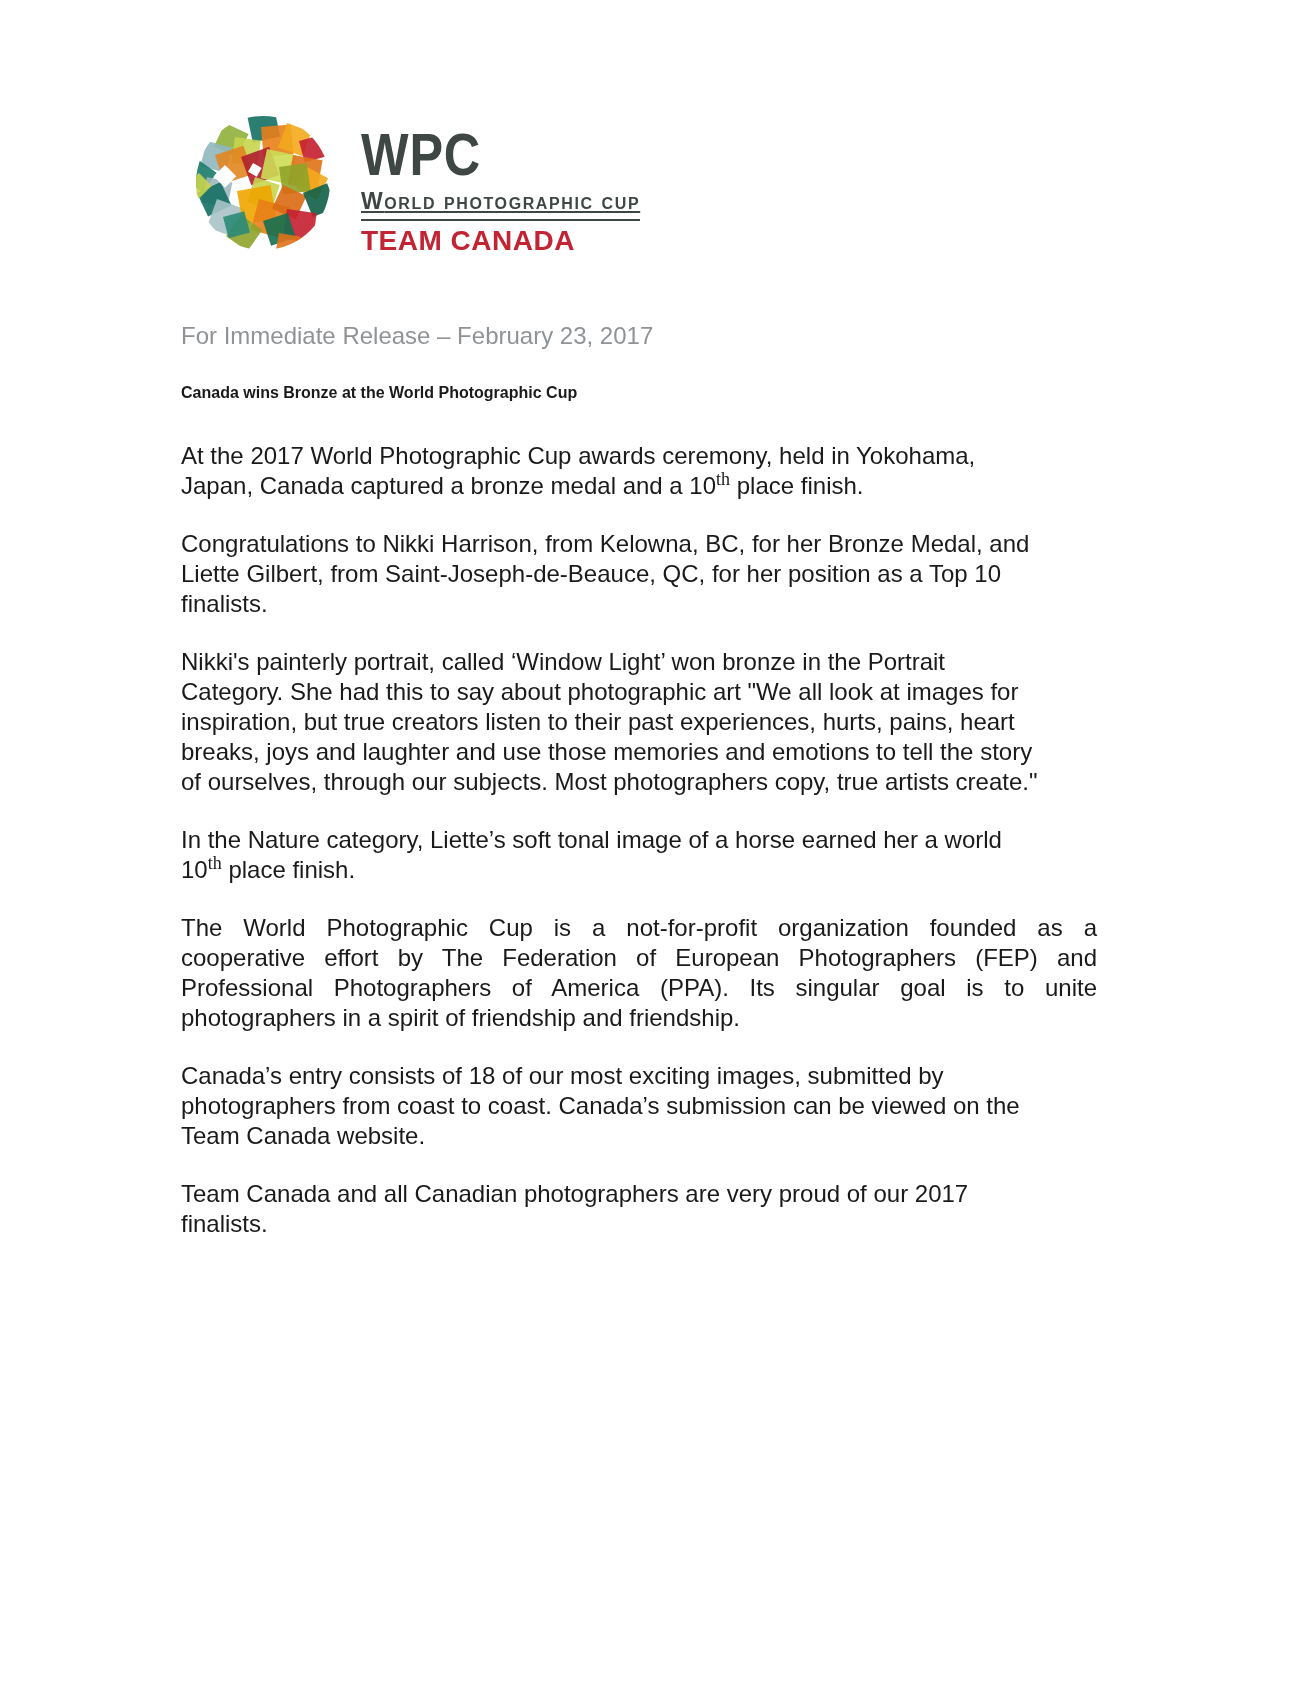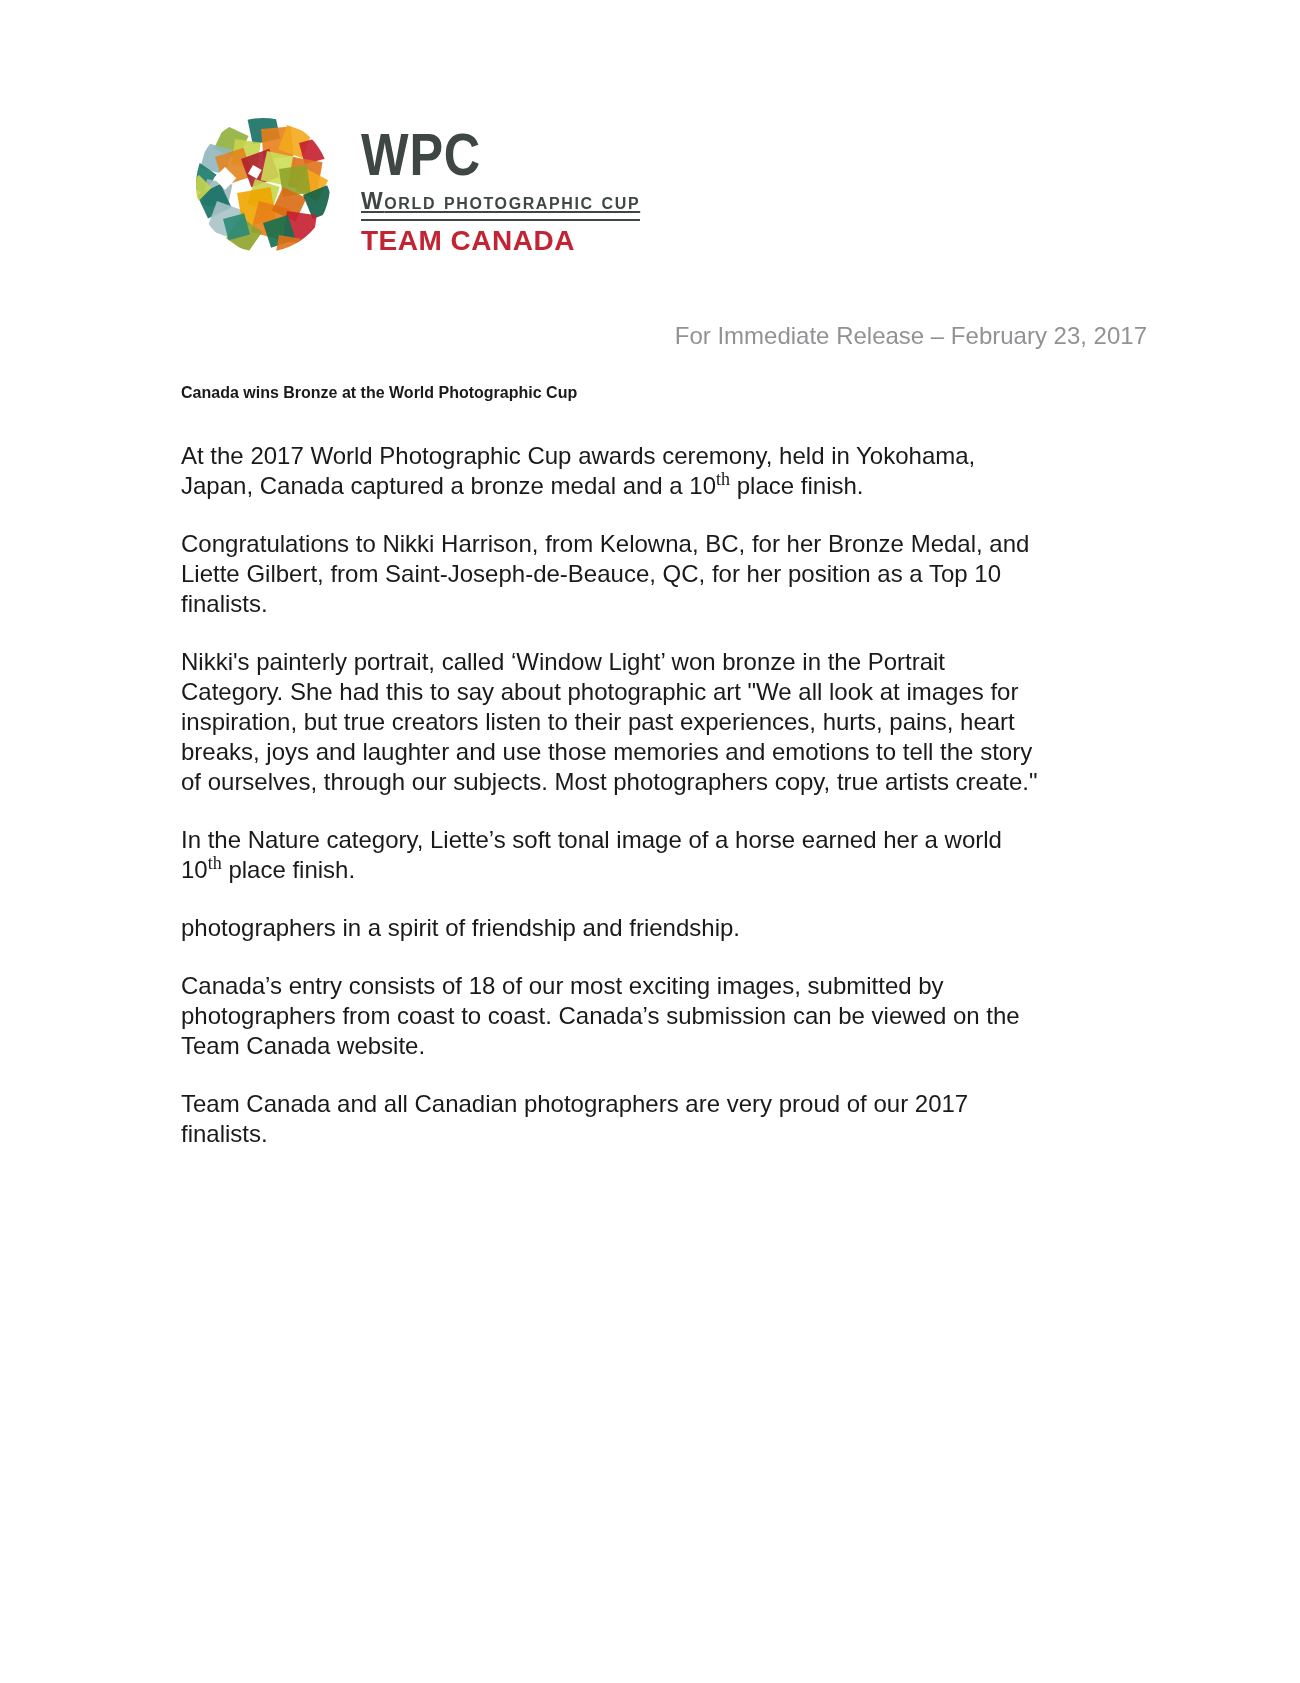--- a/index.html
+++ b/index.html
@@ -13,41 +13,41 @@
   .page{
     position:relative;
     width:1300px;height:1683px;
     background:var(--page-bg);
     margin:0 auto;
     font-family:"Liberation Sans","DejaVu Sans",sans-serif;
     color:var(--text);
     overflow:hidden;
   }
   
-  .logo{position:absolute;left:195px;top:112px;display:flex;align-items:flex-end;}
+  .logo{position:absolute;left:195px;top:112px;display:flex;align-items:center;}
   .globe{width:136px;height:136px;flex:0 0 auto;}
   .logo-text{margin-left:30px;padding-top:13px;width:max-content;}
   .wpc{
     font-size:60px;line-height:60px;font-weight:700;color:var(--ink);
     letter-spacing:1px;transform:scaleX(0.84);transform-origin:left center;
   }
   .wordmark{
     margin-top:3px;font-size:23px;line-height:26px;font-weight:600;color:var(--ink);
     font-variant:small-caps;text-transform:lowercase;letter-spacing:1.6px;text-decoration:underline;
   }
   .wordmark::first-letter{text-transform:uppercase;}
   .rule{margin-top:5px;height:2px;width:100%;background:var(--ink);}
   .team{margin-top:8px;font-size:28px;line-height:24px;font-weight:700;color:var(--team-red);letter-spacing:0.5px;}
   
   .doc{
     position:absolute;left:181px;top:321px;width:928px;
     font-size:24px;line-height:30px;
   }
   .release{
-    text-align:right;margin:0 -38px 27px 0;
+    margin:0 -38px 27px 0;
     color:var(--muted);
   }
   .headline{
     font-size:16px;line-height:30px;font-weight:700;margin:0 0 33px 0;color:var(--text);
   }
   .doc p{margin:0 12px 28px 0;}
   sup{font-size:18px;line-height:0;vertical-align:super;font-family:Liberation Serif, serif;}
   .jl{display:block;text-align:justify;text-align-last:justify;}
   .ll{display:block;}
 </style>
@@ -109,19 +109,20 @@
 
   <main class="doc">
     <div class="release">For Immediate Release – February 23, 2017</div>
     <h1 class="headline">Canada wins Bronze at the World Photographic Cup</h1>
 
     <p>At the 2017 World Photographic Cup awards ceremony, held in Yokohama,<br>Japan, Canada captured a bronze medal and a 10<sup>th</sup> place finish.</p>
     <p>Congratulations to Nikki Harrison, from Kelowna, BC, for her Bronze Medal, and<br>Liette Gilbert, from Saint-Joseph-de-Beauce, QC, for her position as a Top 10<br>finalists.</p>
     <p>Nikki's painterly portrait, called ‘Window Light’ won bronze in the Portrait<br>Category. She had this to say about photographic art "We all look at images for<br>inspiration, but true creators listen to their past experiences, hurts, pains, heart<br>breaks, joys and laughter and use those memories and emotions to tell the story<br>of ourselves, through our subjects. Most photographers copy, true artists create."</p>
     <p>In the Nature category, Liette’s soft tonal image of a horse earned her a world<br>10<sup>th</sup> place finish.</p>
     <p>
+      <span class="jl">The World Photographic Cup is a not-for-profit organization founded as a<br>cooperative effort by The Federation of European Photographers (FEP) and<br>Professional Photographers of America (PPA). Its singular goal is to unite</span>
       <span class="ll">photographers in a spirit of friendship and friendship.</span>
     </p>
     <p>Canada’s entry consists of 18 of our most exciting images, submitted by<br>photographers from coast to coast. Canada’s submission can be viewed on the<br>Team Canada website.</p>
     <p>Team Canada and all Canadian photographers are very proud of our 2017<br>finalists.</p>
   </main>
 
 </div>
 
 </body></html>

